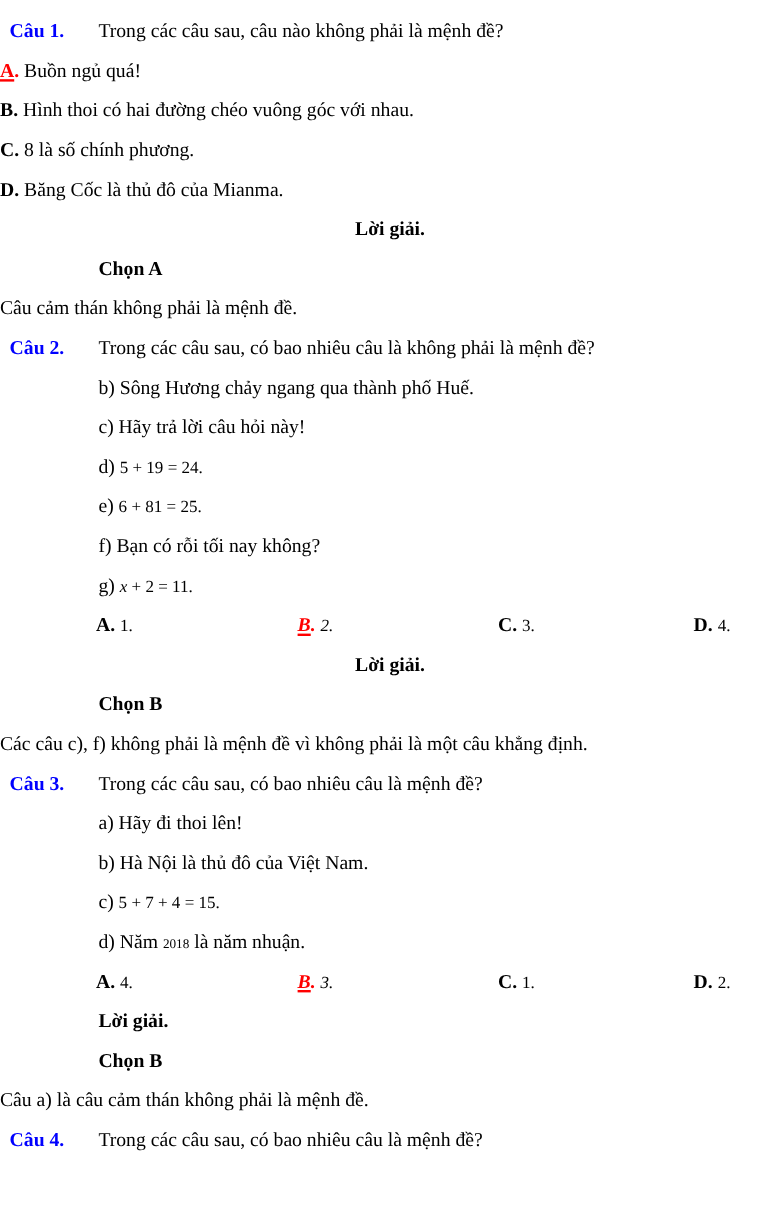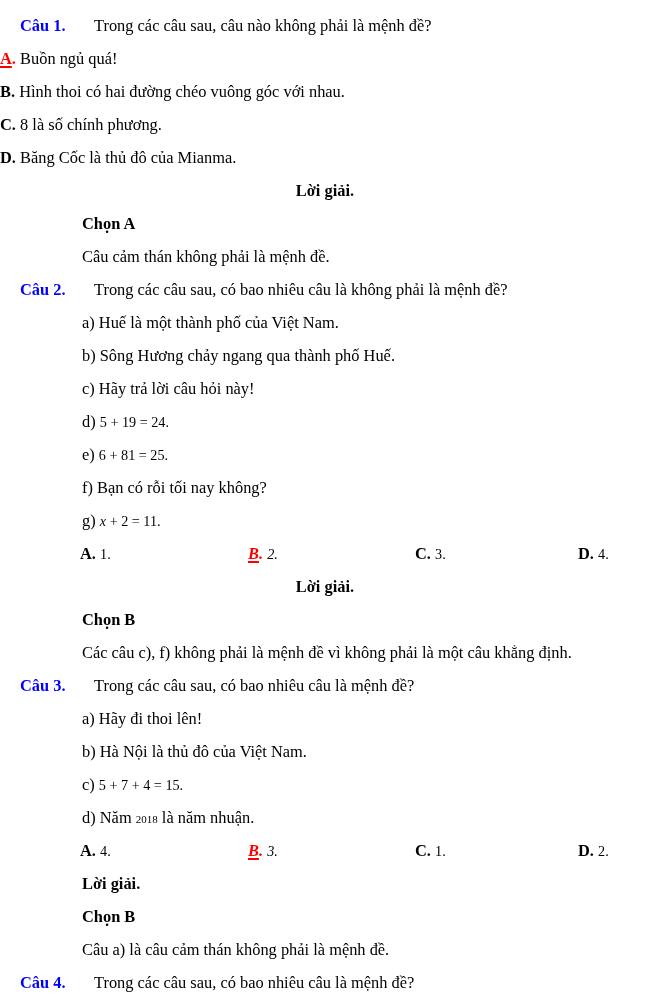--- a/index.html
+++ b/index.html
@@ -35,21 +35,20 @@
     height: 33px;
     line-height: 33px;
     font-size: 16.4px;
     font-weight: bold;
     padding-left: 82px;
   }
   .plain-indent {
     height: 33px;
     line-height: 33px;
     font-size: 16.4px;
-    padding-left: 82px;
     white-space: nowrap;
   }
 
   
   .mark {
     font-weight: bold;
     font-size: 16.4px;
   }
   .mark-correct {
     color: #ff0000;
@@ -113,21 +112,20 @@
     line-height: 33px;
     font-size: 16.4px;
   }
   .q-label {
     flex: 0 0 82px;
     padding-left: 8px;
     box-sizing: border-box;
     color: #0000ff;
     font-weight: bold;
     white-space: nowrap;
-    margin-left: 12px;
   }
   .q-text {
     flex: 1 1 auto;
     white-space: nowrap;
   }
 </style>
 </head>
 <body>
 
 <div class="page">
@@ -159,21 +157,20 @@
 
   <div class="center-line">Lời giải.</div>
   <div class="left-bold">Chọn A</div>
   <div class="plain-indent">Câu cảm thán không phải là mệnh đề.</div>
 
   <div class="q-row">
     <div class="q-label">Câu 2.</div>
     <div class="q-text">Trong các câu sau, có bao nhiêu câu là không phải là mệnh đề?</div>
   </div>
 
-  <div class="sub-line">a) Huế là một thành phố của Việt Nam.</div>
   <div class="sub-line">b) Sông Hương chảy ngang qua thành phố Huế.</div>
   <div class="sub-line">c) Hãy trả lời câu hỏi này!</div>
 
   <div class="sub-line">
     <span>d)</span>
     <span class="math">5 + 19 = 24.</span>
   </div>
 
   <div class="sub-line">
     <span>e)</span>

